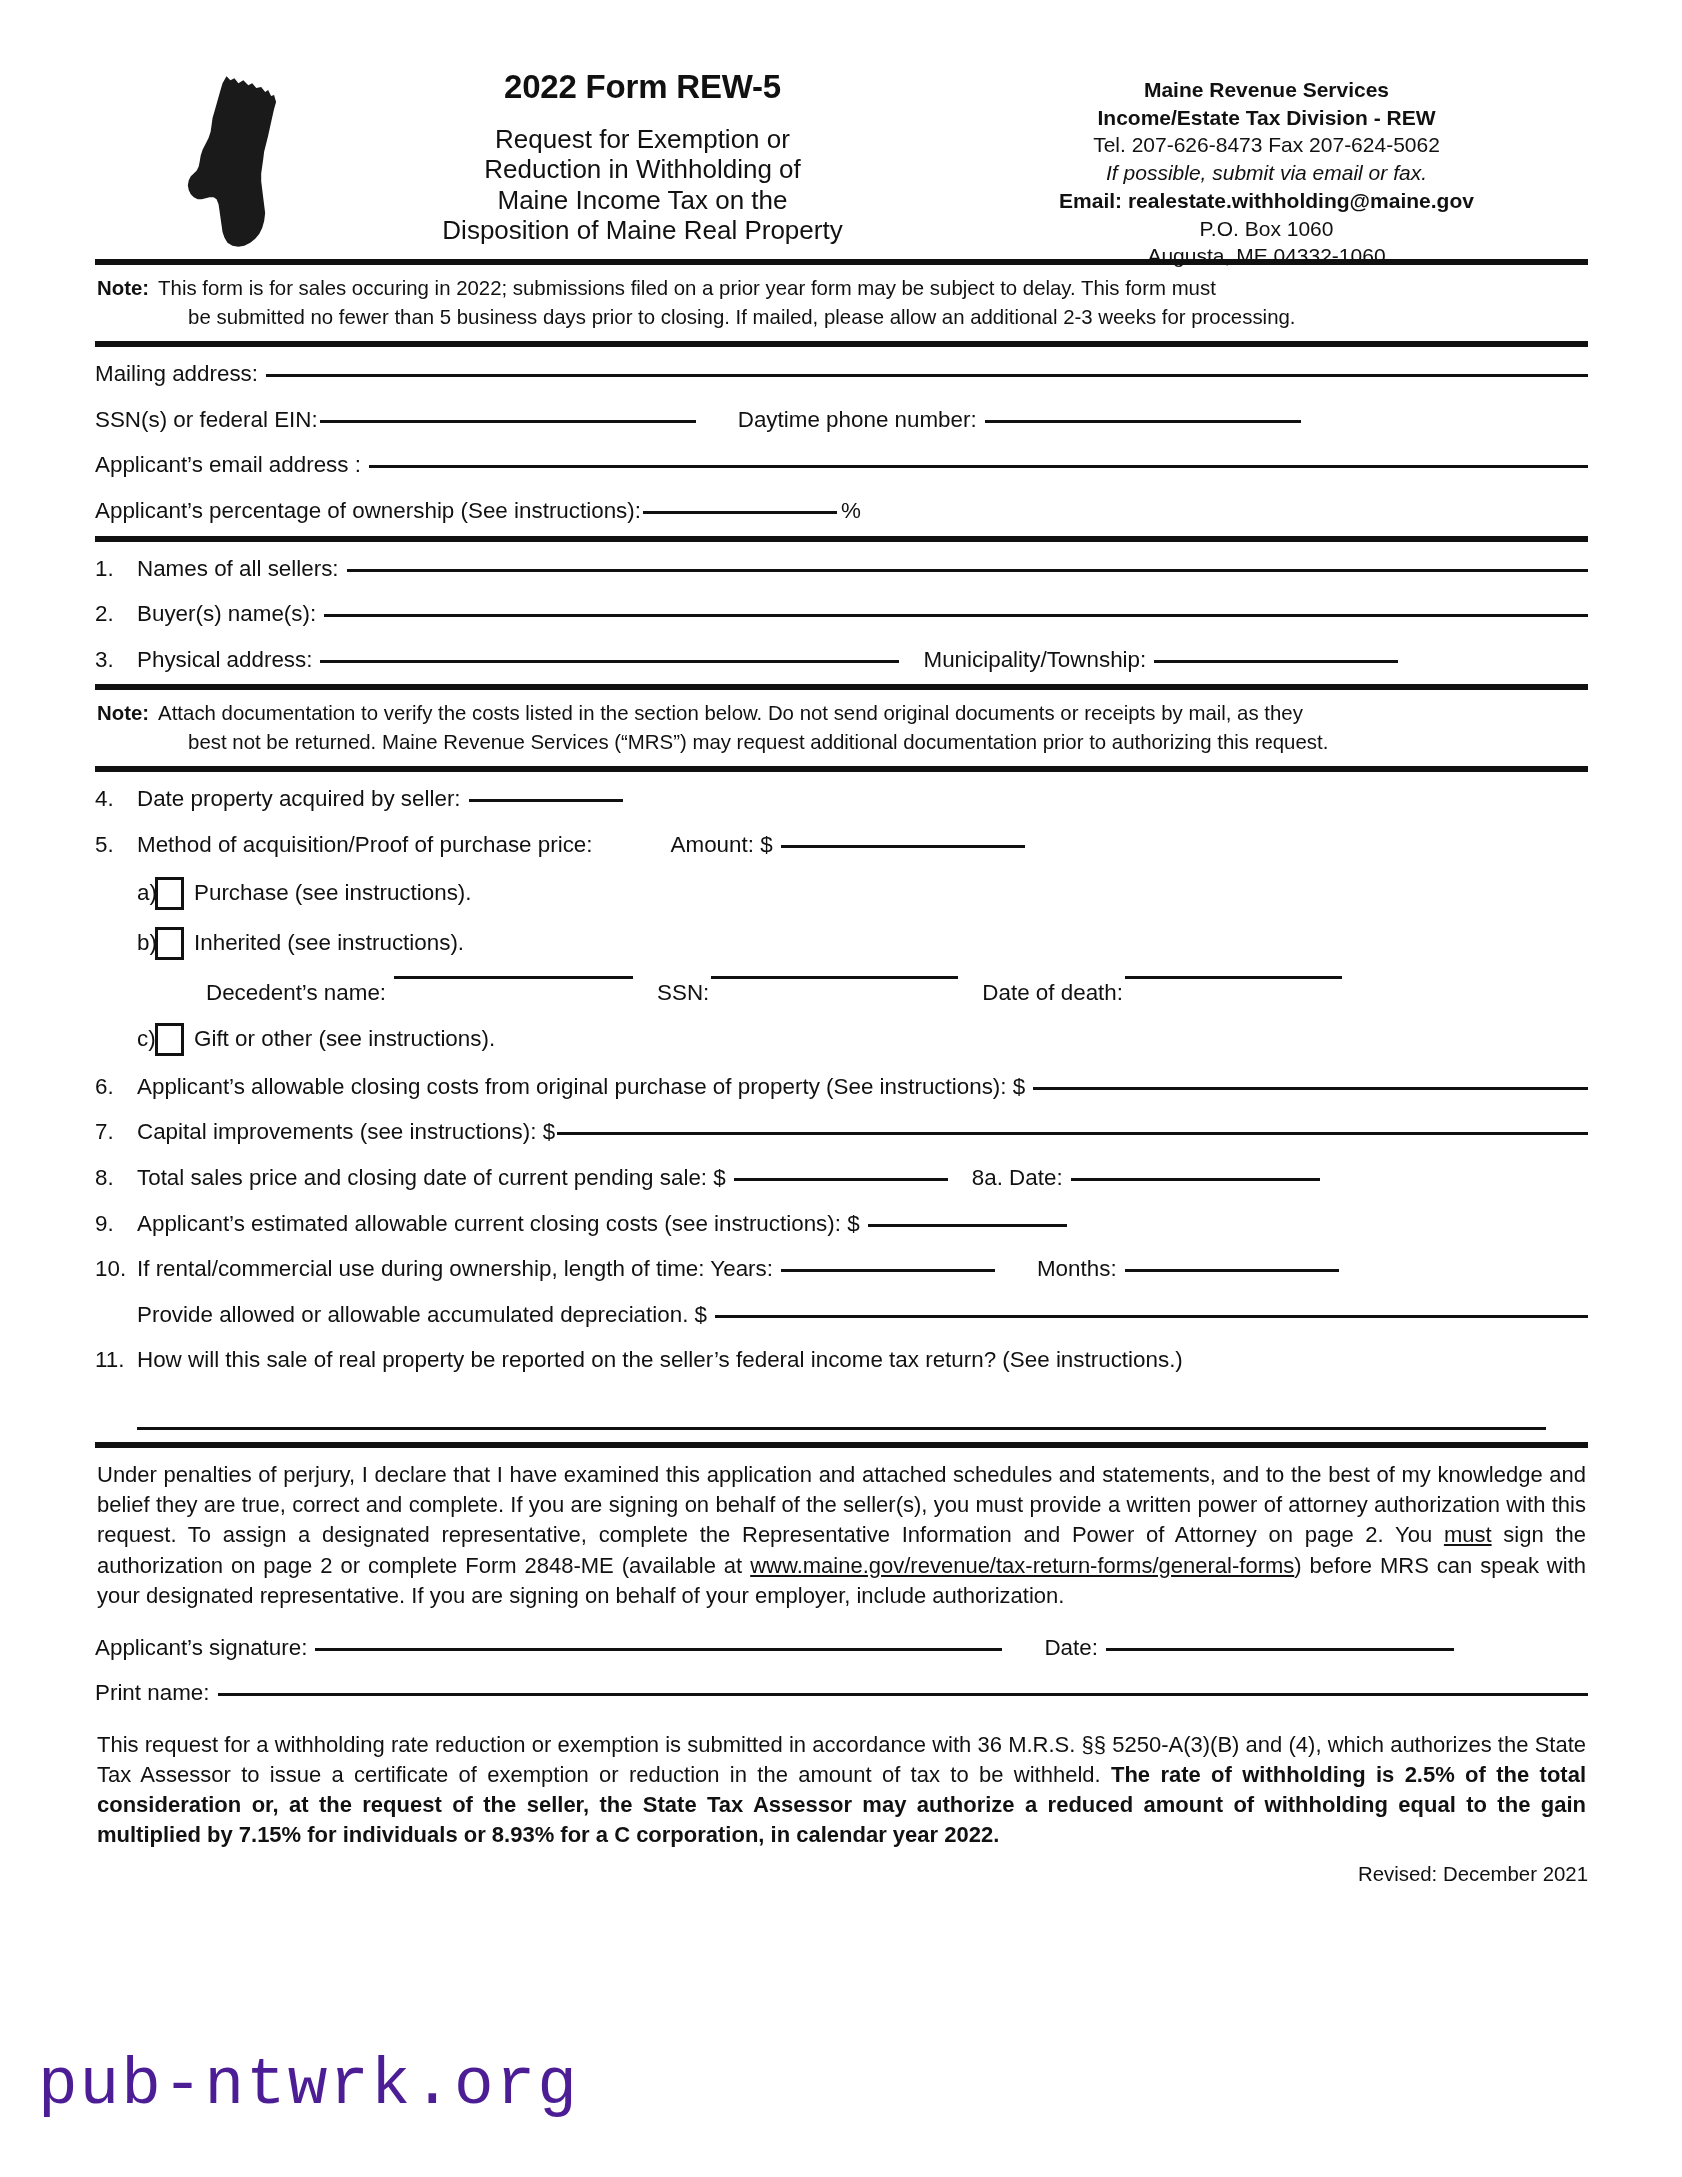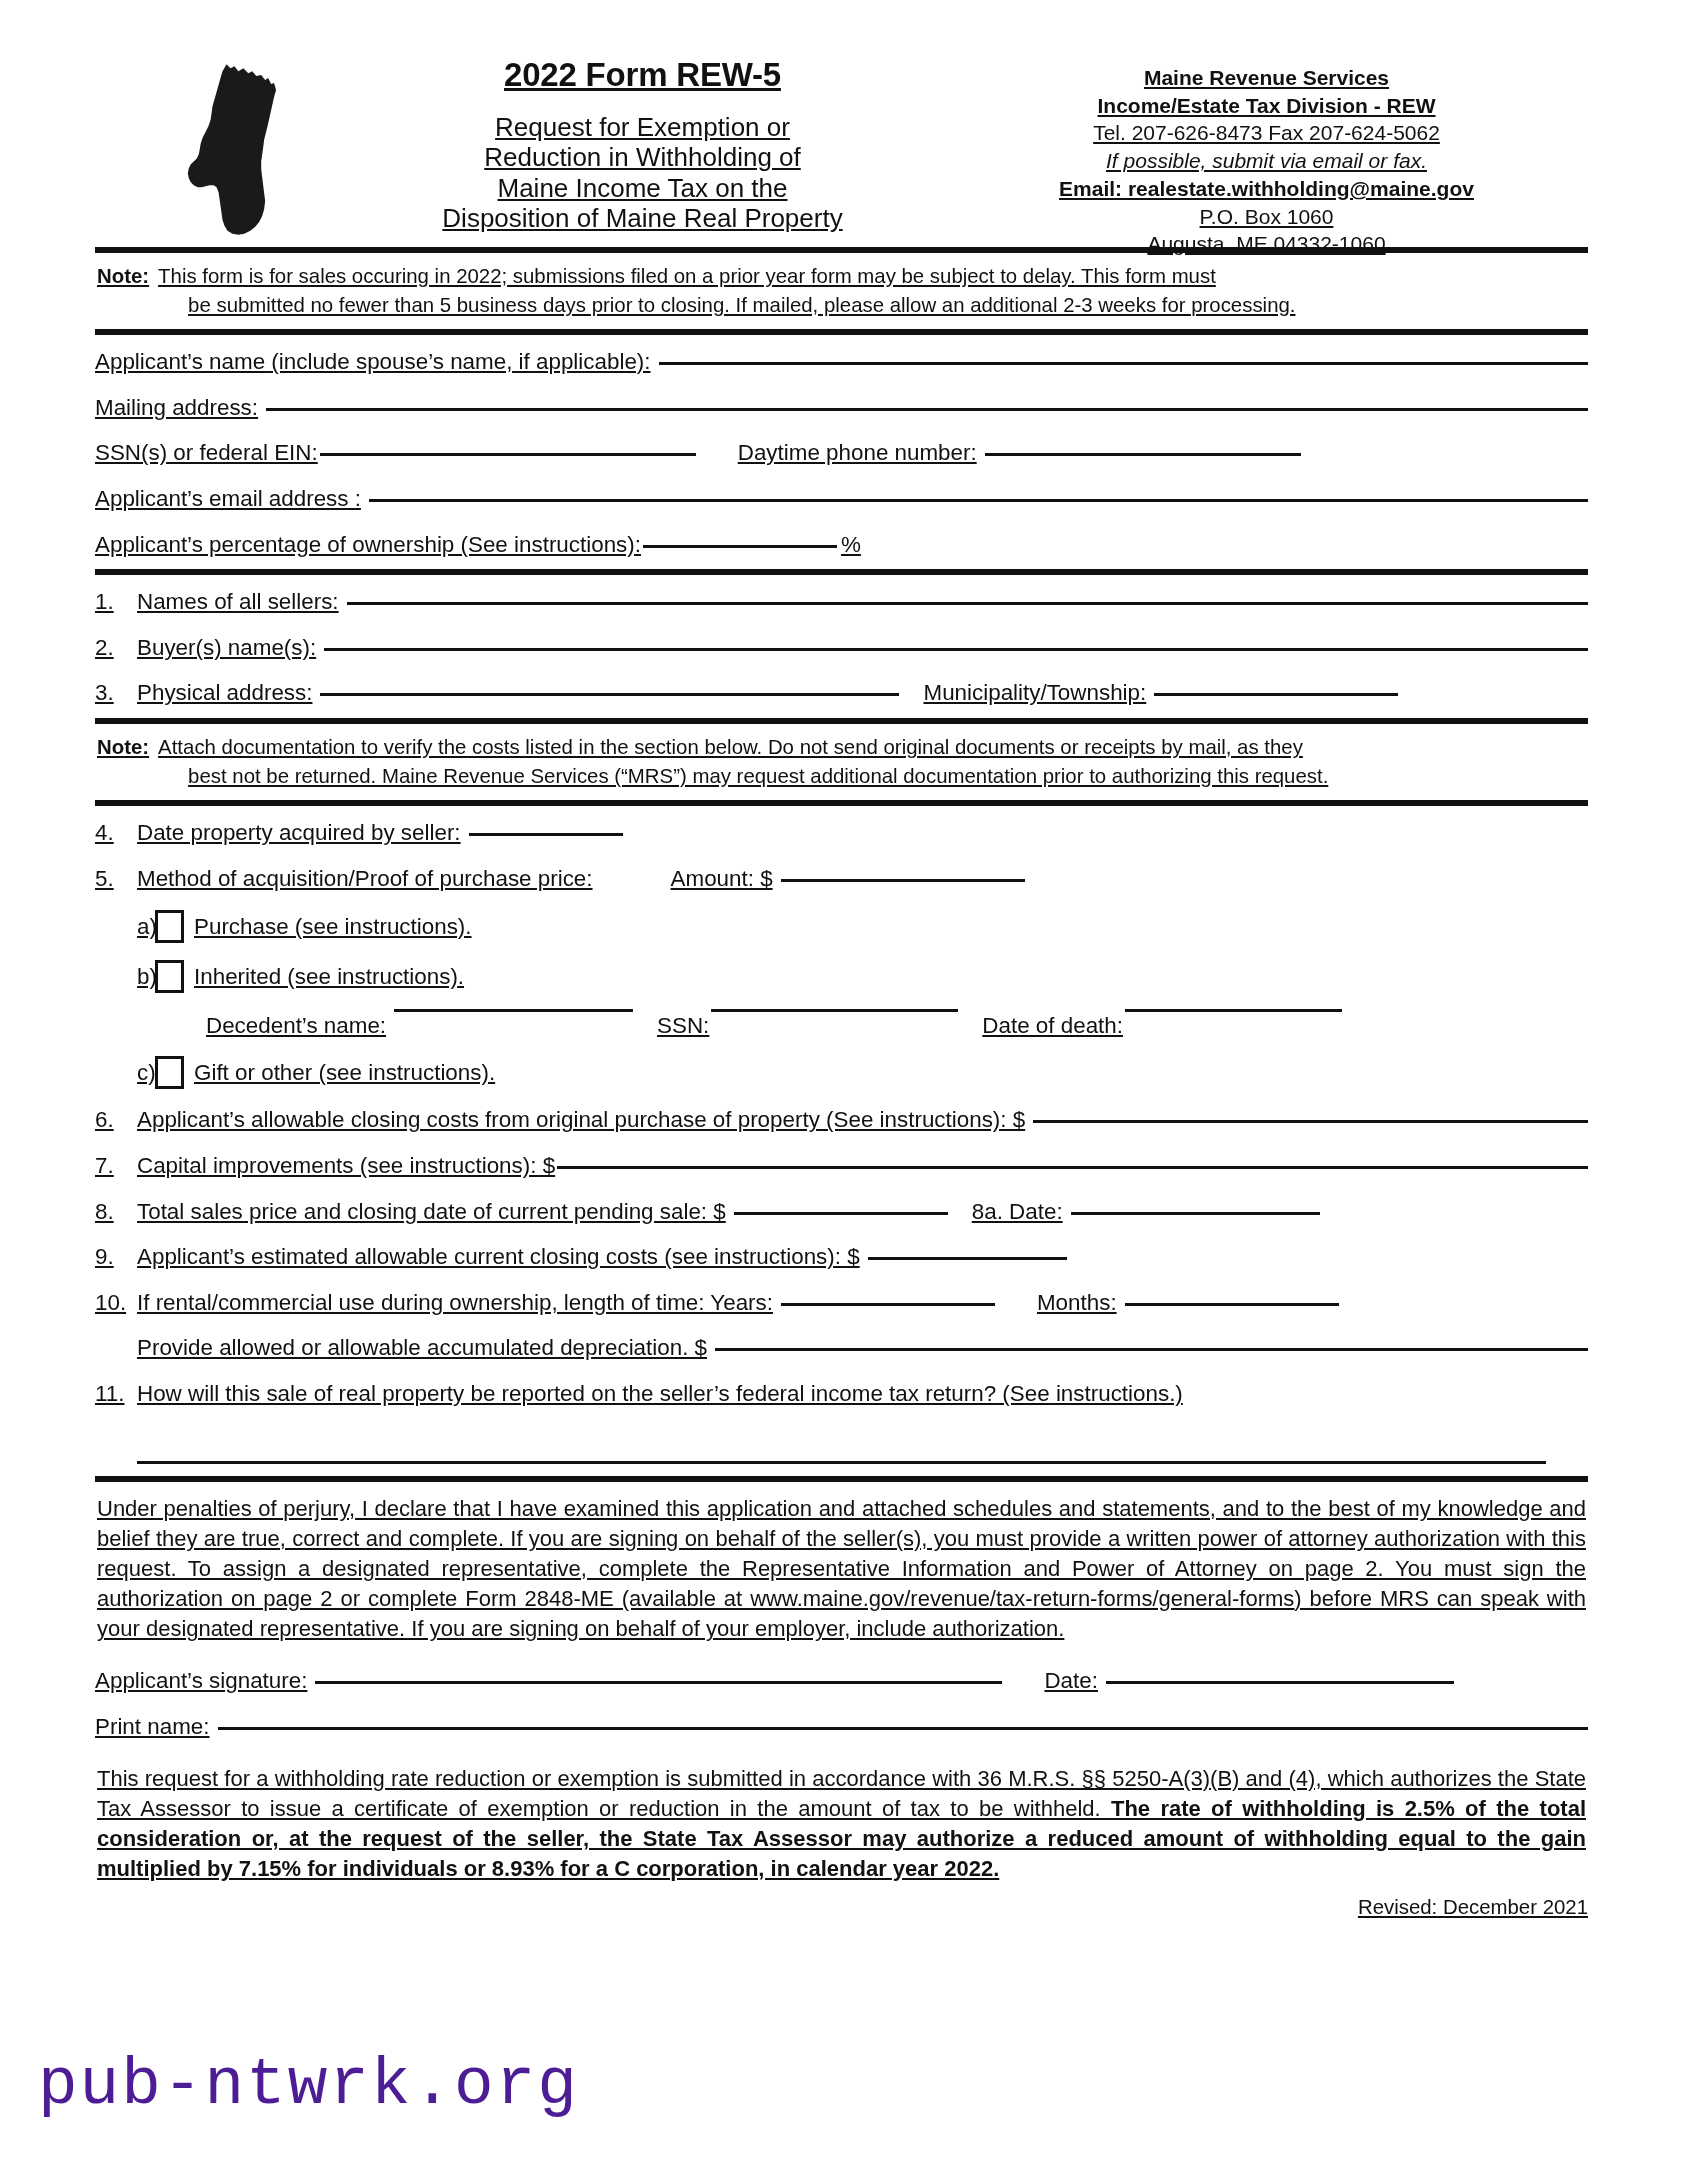--- a/index.html
+++ b/index.html
@@ -11,22 +11,21 @@
     font-family: "Liberation Sans", sans-serif;
     color: #111111;
     position: relative;
     overflow: hidden;
   }
 
   .page {
     position: relative;
     width: 1683px;
     height: 1565px;
-    padding: 0 95px;
-    text-decoration: underline;
+    padding: 12px 95px;
   }
 
   
   .header {
     display: flex;
     align-items: flex-start;
     padding-top: 52px;
     height: 247px;
   }
   .map-cell {
@@ -229,24 +228,20 @@
     <span class="note-body">
       <span>This form is for sales occuring in 2022; submissions filed on a prior year form may be subject to delay. This form must</span>
       <span class="l2">be submitted no fewer than 5 business days prior to closing. If mailed, please allow an additional 2-3 weeks for processing.</span>
     </span>
   </div>
 
   <hr class="rule-thick">
 
   <div class="section">
 
-    <div class="row">
-      <span class="lbl">Applicant’s name (include spouse’s name, if applicable):</span>
-      <span class="fill"></span>
-    </div>
 
     <div class="row">
       <span class="lbl">Mailing address:</span>
       <span class="fill"></span>
     </div>
 
     <div class="row">
       <span class="lbl">SSN(s) or federal EIN:</span>
       <span class="fill tight" style="flex:0 0 376px;"></span>
       <span class="gap-md"></span>

